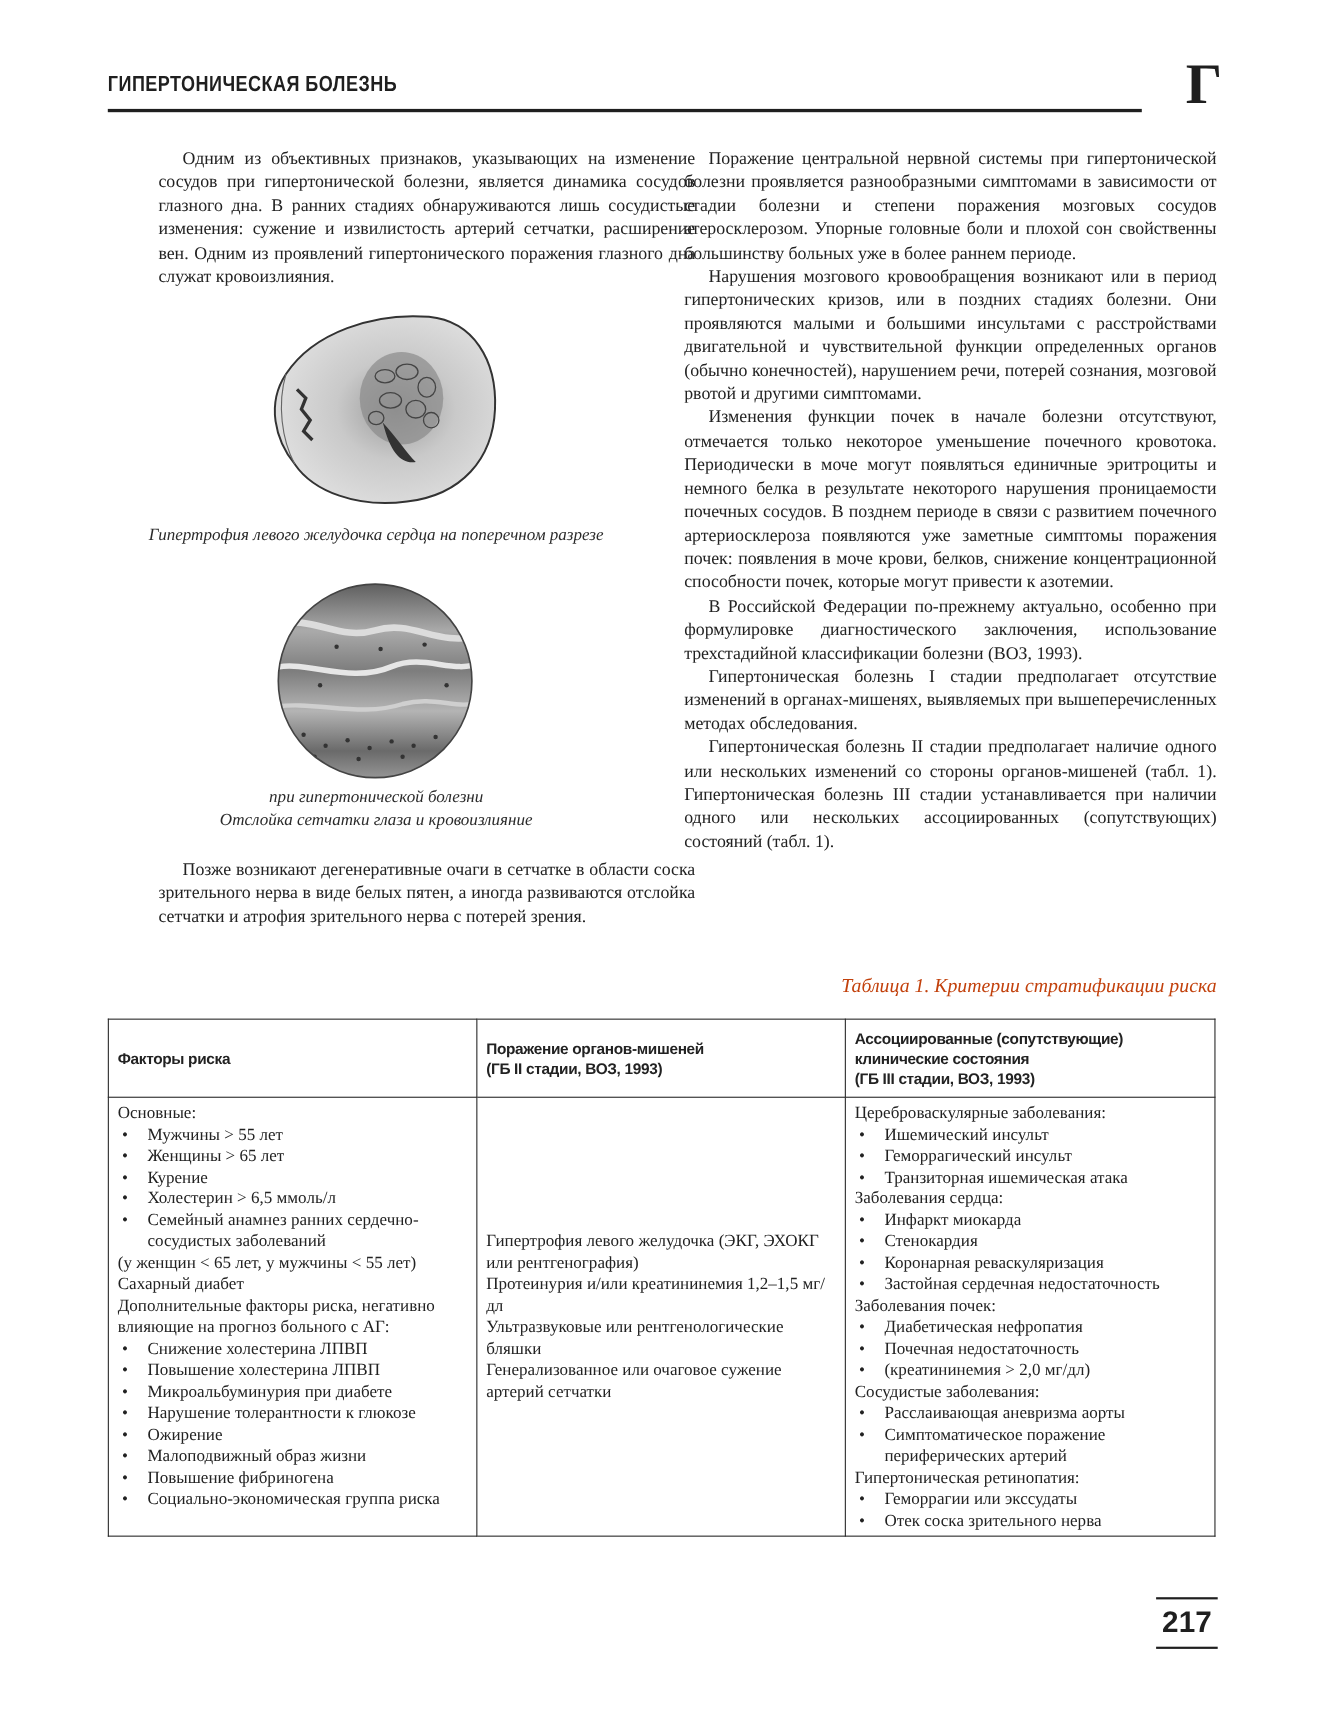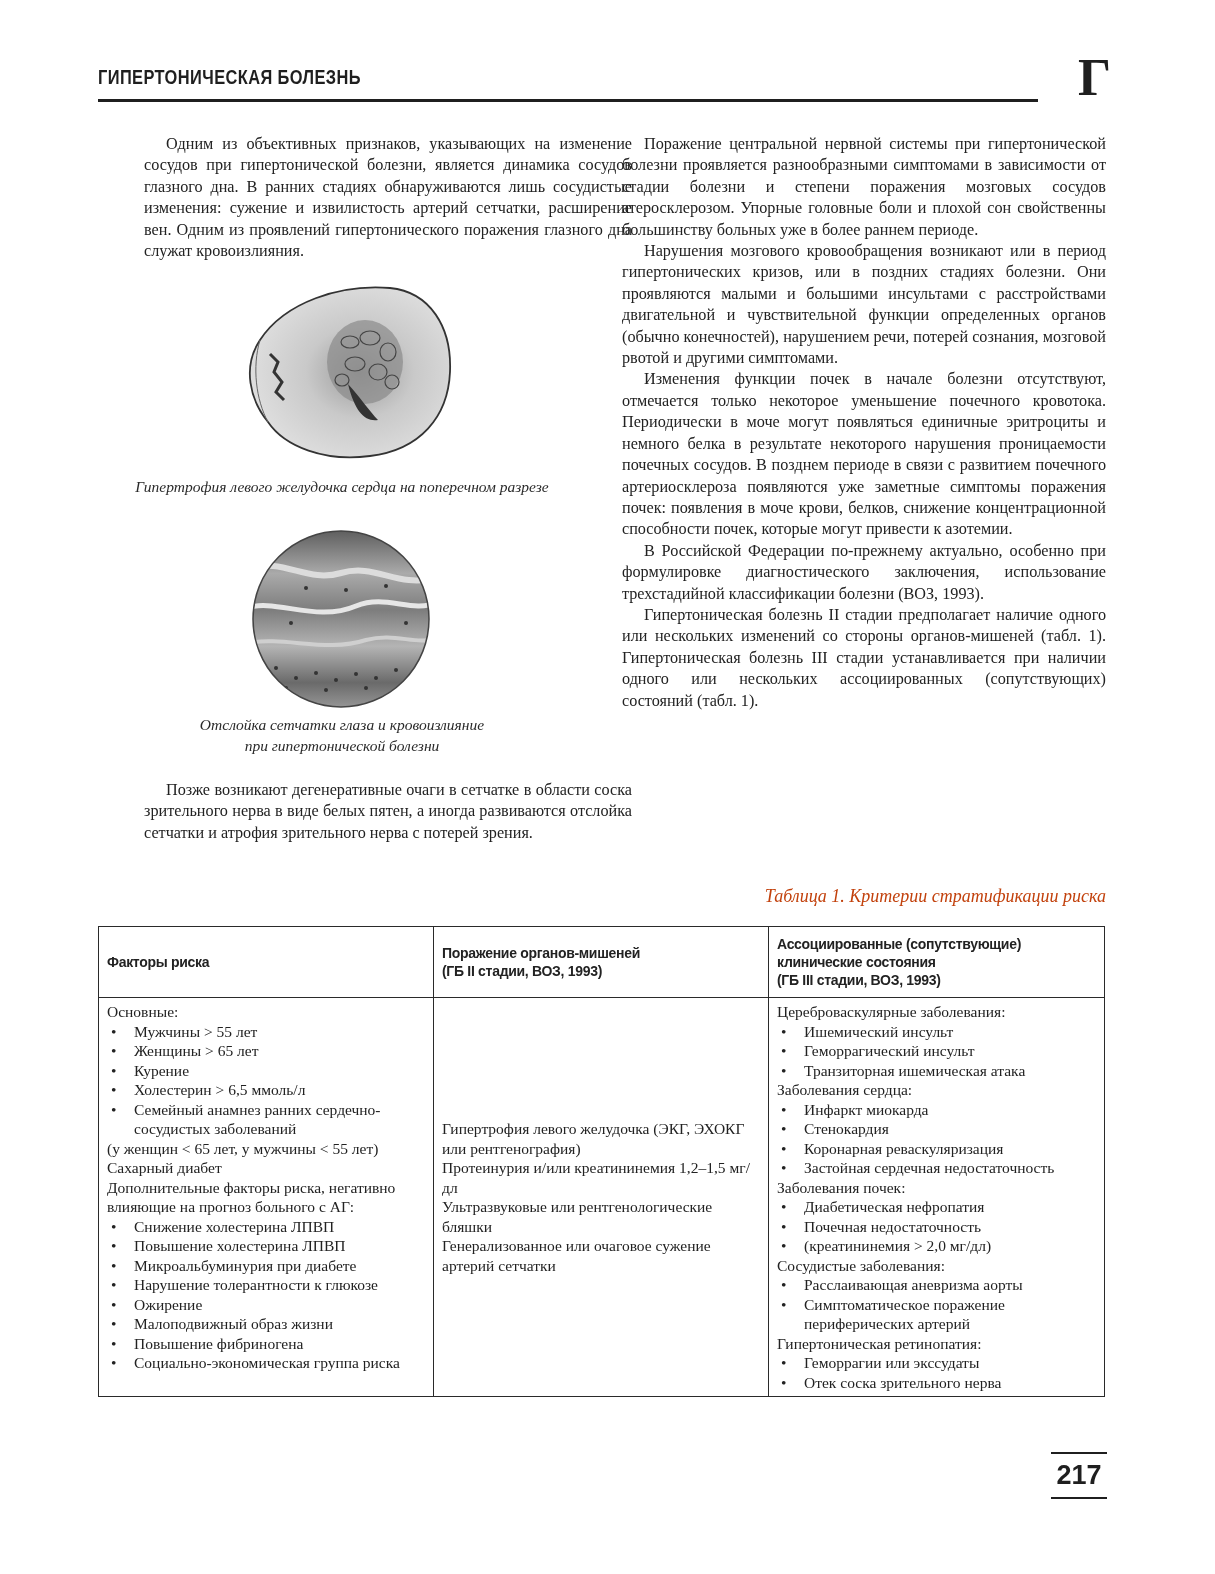--- a/index.html
+++ b/index.html
@@ -130,33 +130,34 @@
           <circle cx="100" cy="62" r="2"></circle>
         <circle cx="140" cy="58" r="2"></circle>
           <circle cx="45" cy="95" r="2"></circle>
           <circle cx="160" cy="95" r="2"></circle>
       </g>
     </g>
     <circle cx="95" cy="91" r="88" fill="none" stroke="#444" stroke-width="1.5"></circle>
   </svg>
 </div>
 <div class="caption" style="left:98px; top:714px; width:488px;">
+  <span class="line">при гипертонической болезни</span>
   <span class="line">Отслойка сетчатки глаза и кровоизлияние</span>
-  <span class="line">при гипертонической болезни</span>
 </div>
 
 <div class="col col-left" style="top:780px;">
   <p>Позже возникают дегенеративные очаги в сетчатке в области соска зрительного нерва в виде белых пятен, а иногда развиваются отслойка сетчатки и атрофия зрительного нерва с потерей зрения.</p>
 </div>
 
 <div class="col col-right" style="top:134px;">
   <p>Поражение центральной нервной системы при гипертонической болезни проявляется разнообразными симптомами в зависимости от стадии болезни и степени поражения мозговых сосудов атеросклерозом. Упорные головные боли и плохой сон свойственны большинству больных уже в более раннем периоде.</p>
   <p>Нарушения мозгового кровообращения возникают или в период гипертонических кризов, или в поздних стадиях болезни. Они проявляются малыми и большими инсультами с расстройствами двигательной и чувствительной функции определенных органов (обычно конечностей), нарушением речи, потерей сознания, мозговой рвотой и другими симптомами.</p>
   <p>Изменения функции почек в начале болезни отсутствуют, отмечается только некоторое уменьшение почечного кровотока. Периодически в моче могут появляться единичные эритроциты и немного белка в результате некоторого нарушения проницаемости почечных сосудов. В позднем периоде в связи с развитием почечного артериосклероза появляются уже заметные симптомы поражения почек: появления в моче крови, белков, снижение концентрационной способности почек, которые могут привести к азотемии.</p>
   <p>В Российской Федерации по-прежнему актуально, особенно при формулировке диагностического заключения, использование трехстадийной классификации болезни (ВОЗ, 1993).</p>
+  <p>Гипертоническая болезнь I стадии предполагает отсутствие изменений в органах-мишенях, выявляемых при вышеперечисленных методах обследования.</p>
   <p>Гипертоническая болезнь II стадии предполагает наличие одного или нескольких изменений со стороны органов-мишеней (табл. 1). Гипертоническая болезнь III стадии устанавливается при наличии одного или нескольких ассоциированных (сопутствующих) состояний (табл. 1).</p>
 </div>
 
 <div class="table-caption">Таблица 1. Критерии стратификации риска</div>
 <table class="risk">
   <thead>
     <tr>
       <th style="width:318px;margin-top:24px;"><span class="hdr"><span class="line">Факторы риска</span></span></th>
       <th style="width:318px;"><span class="hdr"><span class="line">Поражение органов-мишеней</span><span class="line">(ГБ II стадии, ВОЗ, 1993)</span></span></th>
       <th><span class="hdr"><span class="line">Ассоциированные (сопутствующие)</span><span class="line">клинические состояния</span><span class="line">(ГБ III стадии, ВОЗ, 1993)</span></span></th>

